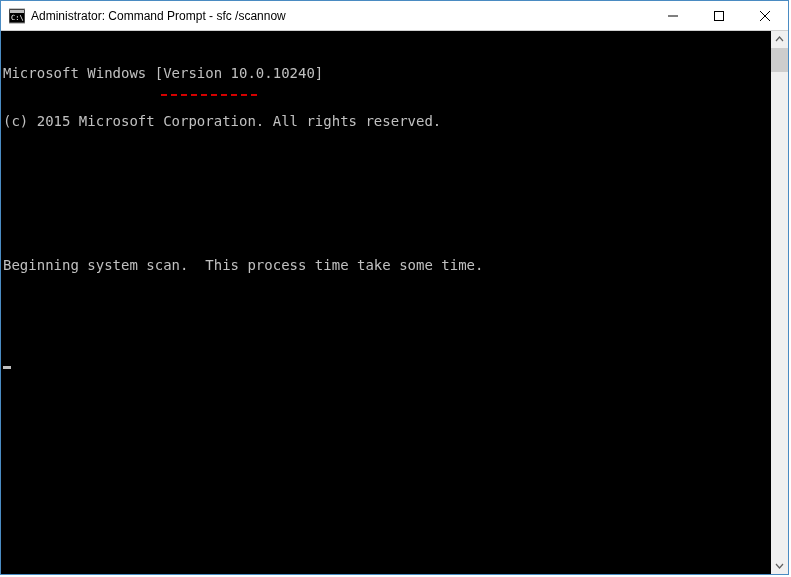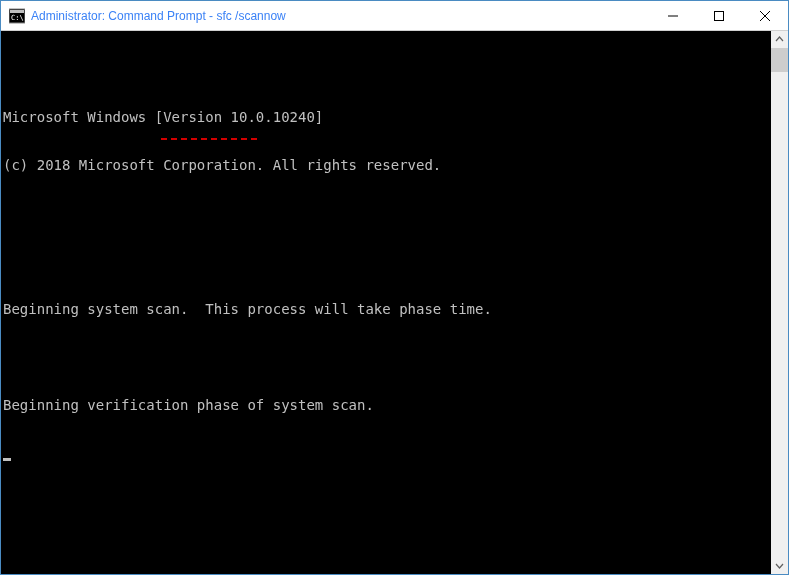--- a/index.html
+++ b/index.html
@@ -31,21 +31,21 @@
       width: 16px;
       height: 16px;
       margin: 0 6px 0 8px;
       display: inline-flex;
       align-items: center;
       justify-content: center;
     }
     .titlebar-icon svg { display: block; }
     .titlebar-title {
       flex: 0 1 auto;
-      color: #3b82f6;
+      color: #000000;
       font-size: 12px;
       white-space: nowrap;
       overflow: hidden;
     }
     .titlebar-spacer { flex: 1; }
     .win-controls {
       display: flex;
       height: 100%;
     }
     .win-btn {
@@ -69,21 +69,20 @@
       flex: 1;
       background: #000;
       color: #c0c0c0;
       font-family: Consolas, "Lucida Console", monospace;
       font-size: 14px;
       line-height: 16px;
       padding: 2px 0 0 2px;
       white-space: pre;
       overflow: hidden;
       position: relative;
-      margin-top: 44px;
     }
     .console-line { height: 16px; position: relative; }
     .cursor {
       display: inline-block;
       width: 8px;
       height: 3px;
       background: #c0c0c0;
       vertical-align: bottom;
       margin-bottom: 0px;
     }
@@ -151,26 +150,25 @@
             <line x1="0" y1="0" x2="10" y2="10" stroke="#000" stroke-width="1"></line>
             <line x1="10" y1="0" x2="0" y2="10" stroke="#000" stroke-width="1"></line>
           </svg>
       </div>
     </div>
   </div>
 
   <div class="client">
     <div class="console">
       <div class="console-line">Microsoft Windows [Version 10.0.10240]</div>
-      <div class="console-line">(c) 2018 Microsoft Corporation. All rights reserved.</div>
+      <div class="console-line">(c) 2015 Microsoft Corporation. All rights reserved.</div>
       <div class="console-line"></div>
       <div class="console-line"></div>
-      <div class="console-line">Beginning system scan.  This process will take phase time.</div>
+      <div class="console-line">Beginning system scan.  This process time take some time.</div>
       <div class="console-line"></div>
-      <div class="console-line">Beginning verification phase of system scan.</div>
       <div class="console-line"><span class="cursor"></span></div>
 
       <div class="underline-anno" style="left:160px; top:63px; width:96px;"></div>
     </div>
 
     <div class="scrollbar">
       <div class="sb-btn">
         <svg width="9" height="9" viewBox="0 0 9 9">
             <polyline points="1,6 4.5,2 8,6" fill="none" stroke="#606060" stroke-width="1.2"></polyline>
           </svg>

